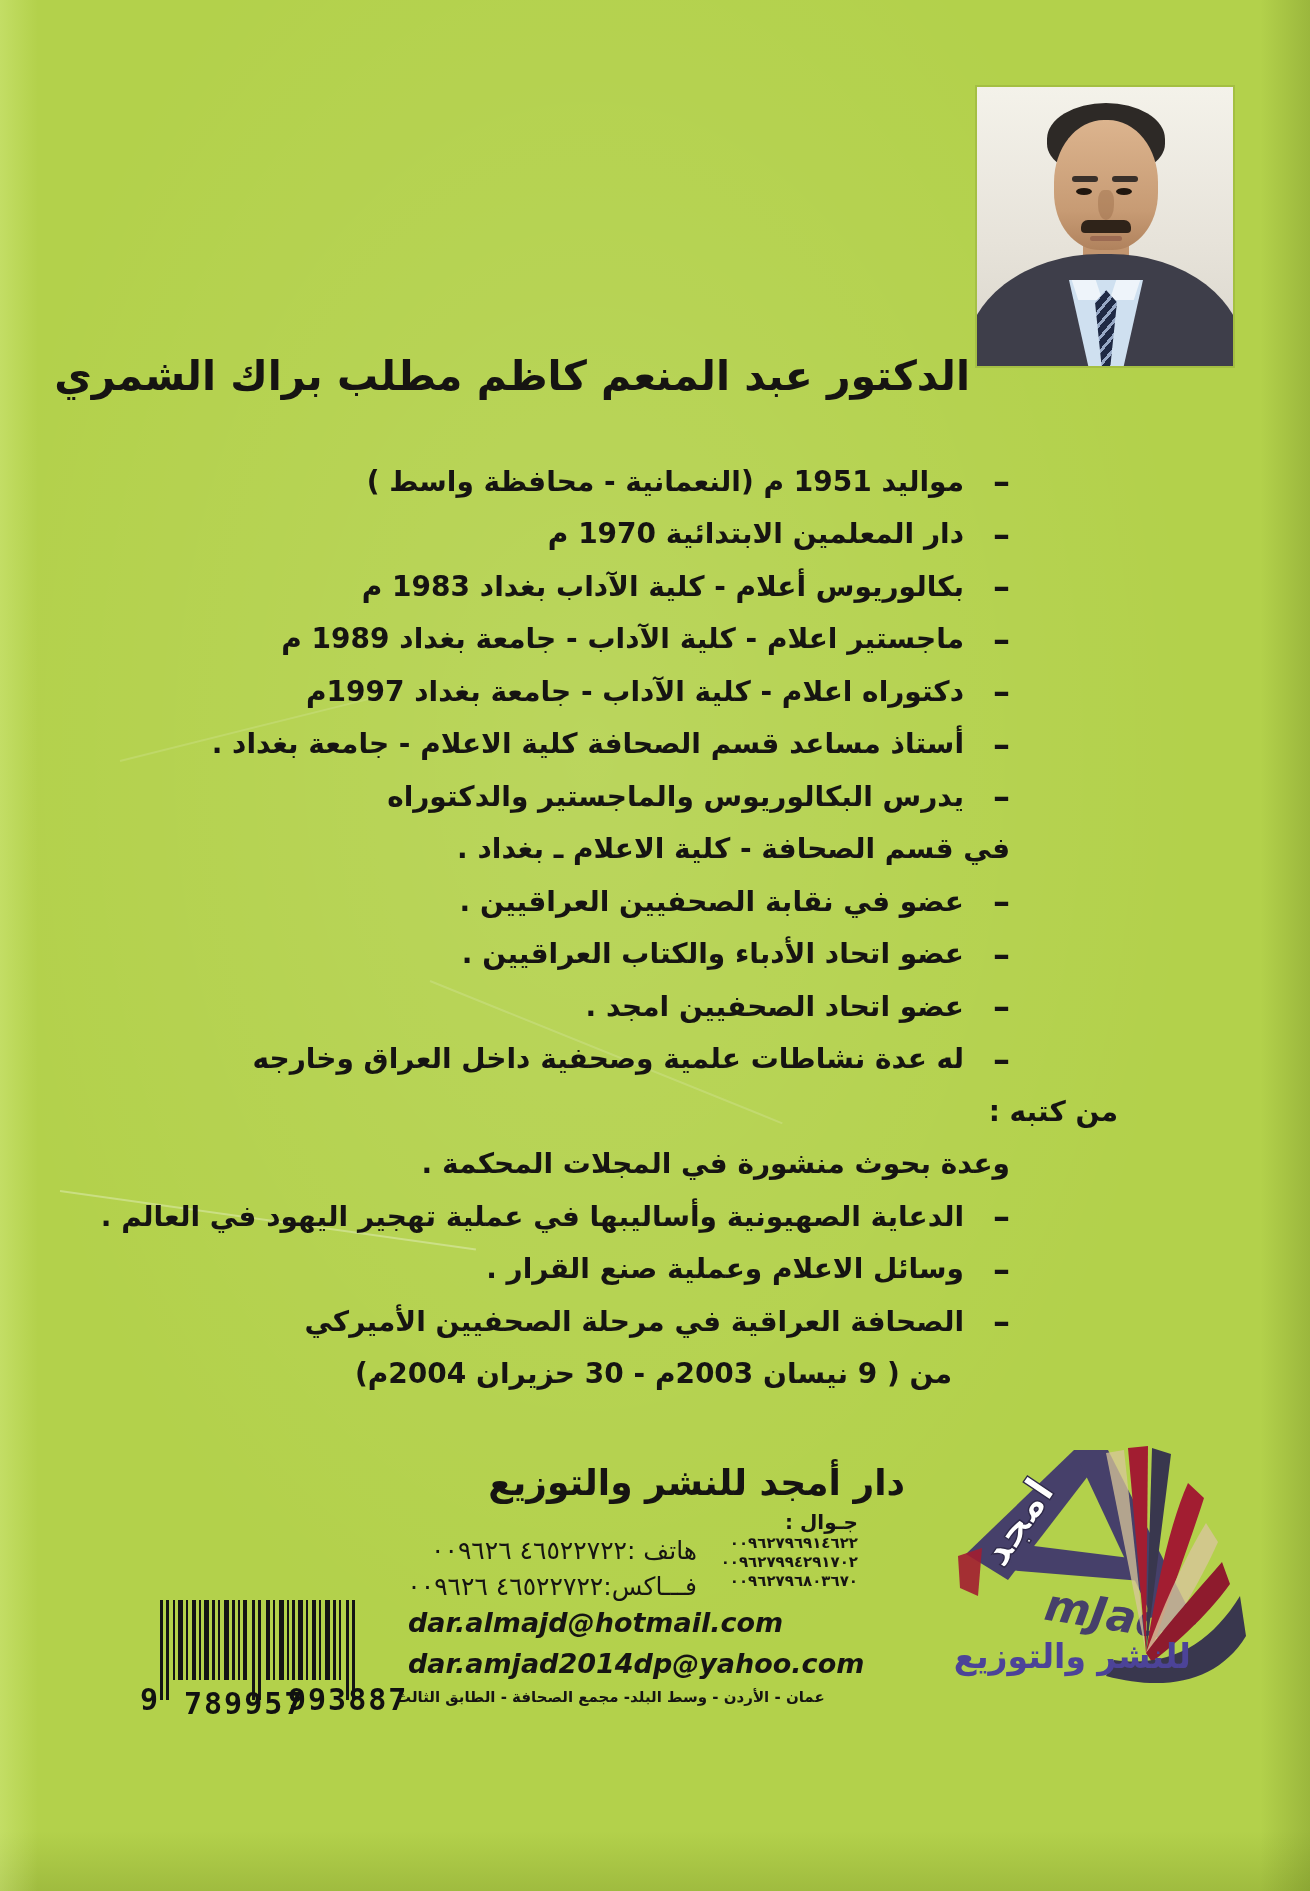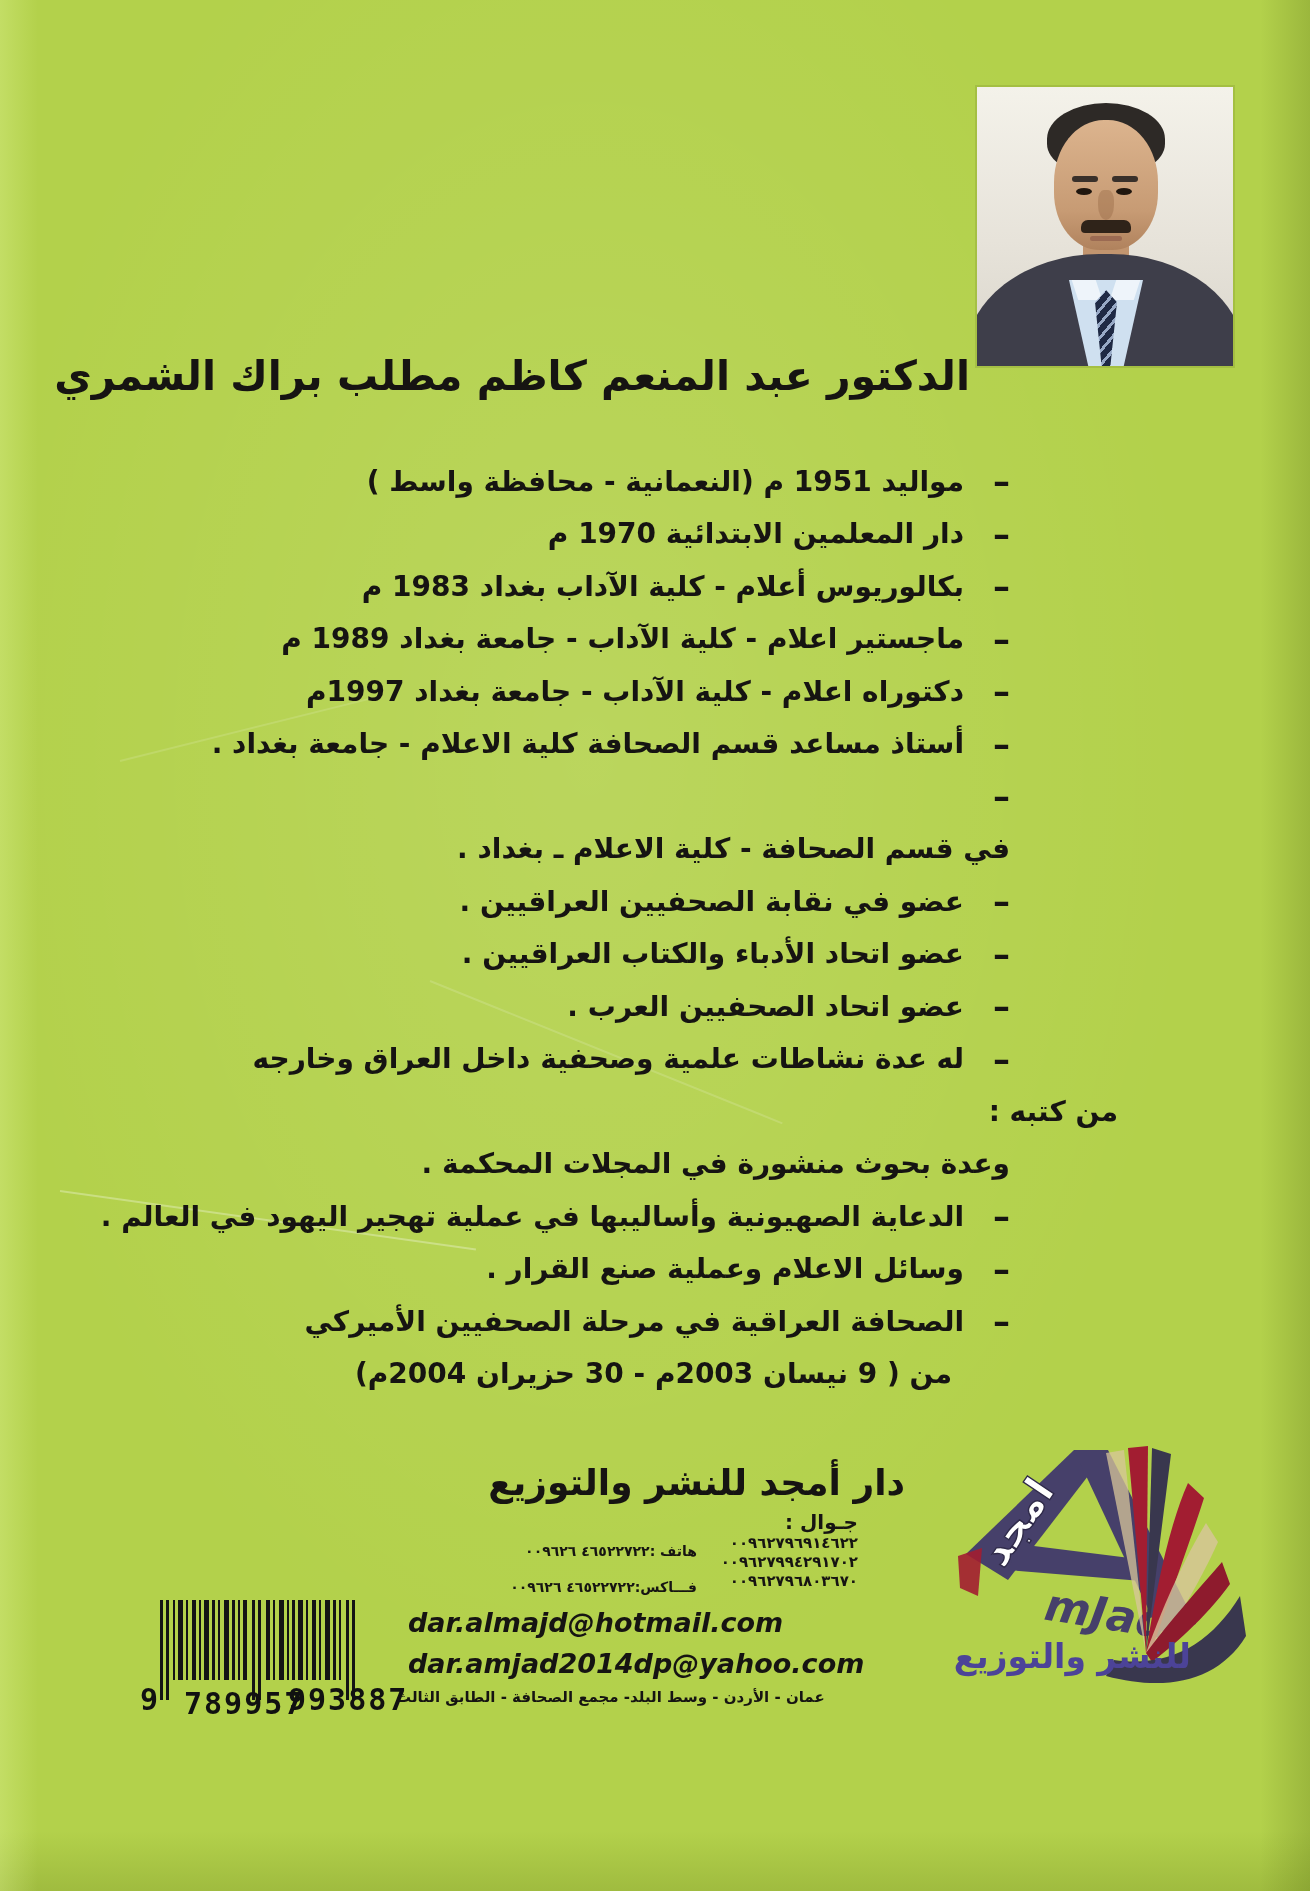--- a/index.html
+++ b/index.html
@@ -55,21 +55,21 @@
   .bio-row{height:52.5px;display:flex;align-items:center;white-space:nowrap;}
   .bio-row .dash{flex:0 0 46px;width:46px;font-size:34px;line-height:20px;}
   .bio-row.kutub{transform:translateX(108px);}
   .bio-row.indent{transform:translateX(-58px);}
 
   
   .pub-name{position:absolute;top:1462px;right:405px;font-size:36px;font-weight:700;direction:rtl;white-space:nowrap;}
   .mobile{position:absolute;top:1510px;right:452px;direction:rtl;text-align:right;}
   .mobile .label{font-size:20px;font-weight:700;line-height:24px;}
   .mobile .num{font-size:15px;font-weight:700;line-height:19px;letter-spacing:.5px;}
-  .phonefax{position:absolute;top:1533px;right:613px;direction:rtl;font-size:14px;font-weight:700;}
+  .phonefax{position:absolute;top:1533px;right:613px;direction:rtl;font-size:25px;font-weight:400;}
   .phonefax div{line-height:36px;white-space:nowrap;}
   .emails{position:absolute;left:408px;top:1602px;font-size:27px;font-weight:700;line-height:41px;white-space:nowrap;font-style:italic;}
   .address{position:absolute;left:396px;top:1688px;font-size:15px;font-weight:700;direction:rtl;white-space:nowrap;}
 
   
   .barcode{position:absolute;left:146px;top:1598px;width:240px;height:122px;}
   .barcode .digits{position:absolute;top:84px;left:0;width:100%;font-family:"DejaVu Sans Mono",monospace;
     font-weight:700;font-size:30px;color:#111;}
   .barcode .d-left{position:absolute;left:-6px;top:0;}
   .barcode .d-mid{position:absolute;left:38px;top:4px;letter-spacing:2px;}
@@ -130,35 +130,36 @@
     <div class="bio-row">
         <span class="dash">–</span>
         <span>دكتوراه اعلام - كلية الآداب - جامعة بغداد 1997م</span>
       </div>
     <div class="bio-row">
         <span class="dash">–</span>
         <span>أستاذ مساعد قسم الصحافة كلية الاعلام - جامعة بغداد .</span>
       </div>
     <div class="bio-row">
         <span class="dash">–</span>
+        <span>يدرس البكالوريوس والماجستير والدكتوراه</span>
       </div>
     <div class="bio-row cont">
         <span>في قسم الصحافة - كلية الاعلام ـ بغداد .</span>
       </div>
     <div class="bio-row">
         <span class="dash">–</span>
         <span>عضو في نقابة الصحفيين العراقيين .</span>
       </div>
     <div class="bio-row">
         <span class="dash">–</span>
         <span>عضو اتحاد الأدباء والكتاب العراقيين .</span>
       </div>
     <div class="bio-row">
         <span class="dash">–</span>
-        <span>عضو اتحاد الصحفيين العرب .</span>
+        <span>عضو اتحاد الصحفيين امجد .</span>
       </div>
     <div class="bio-row">
         <span class="dash">–</span>
         <span>له عدة نشاطات علمية وصحفية داخل العراق وخارجه</span>
       </div>
     <div class="bio-row cont kutub">
         <span>من كتبه :</span>
       </div>
     <div class="bio-row cont">
         <span>وعدة بحوث منشورة في  المجلات المحكمة .</span>

